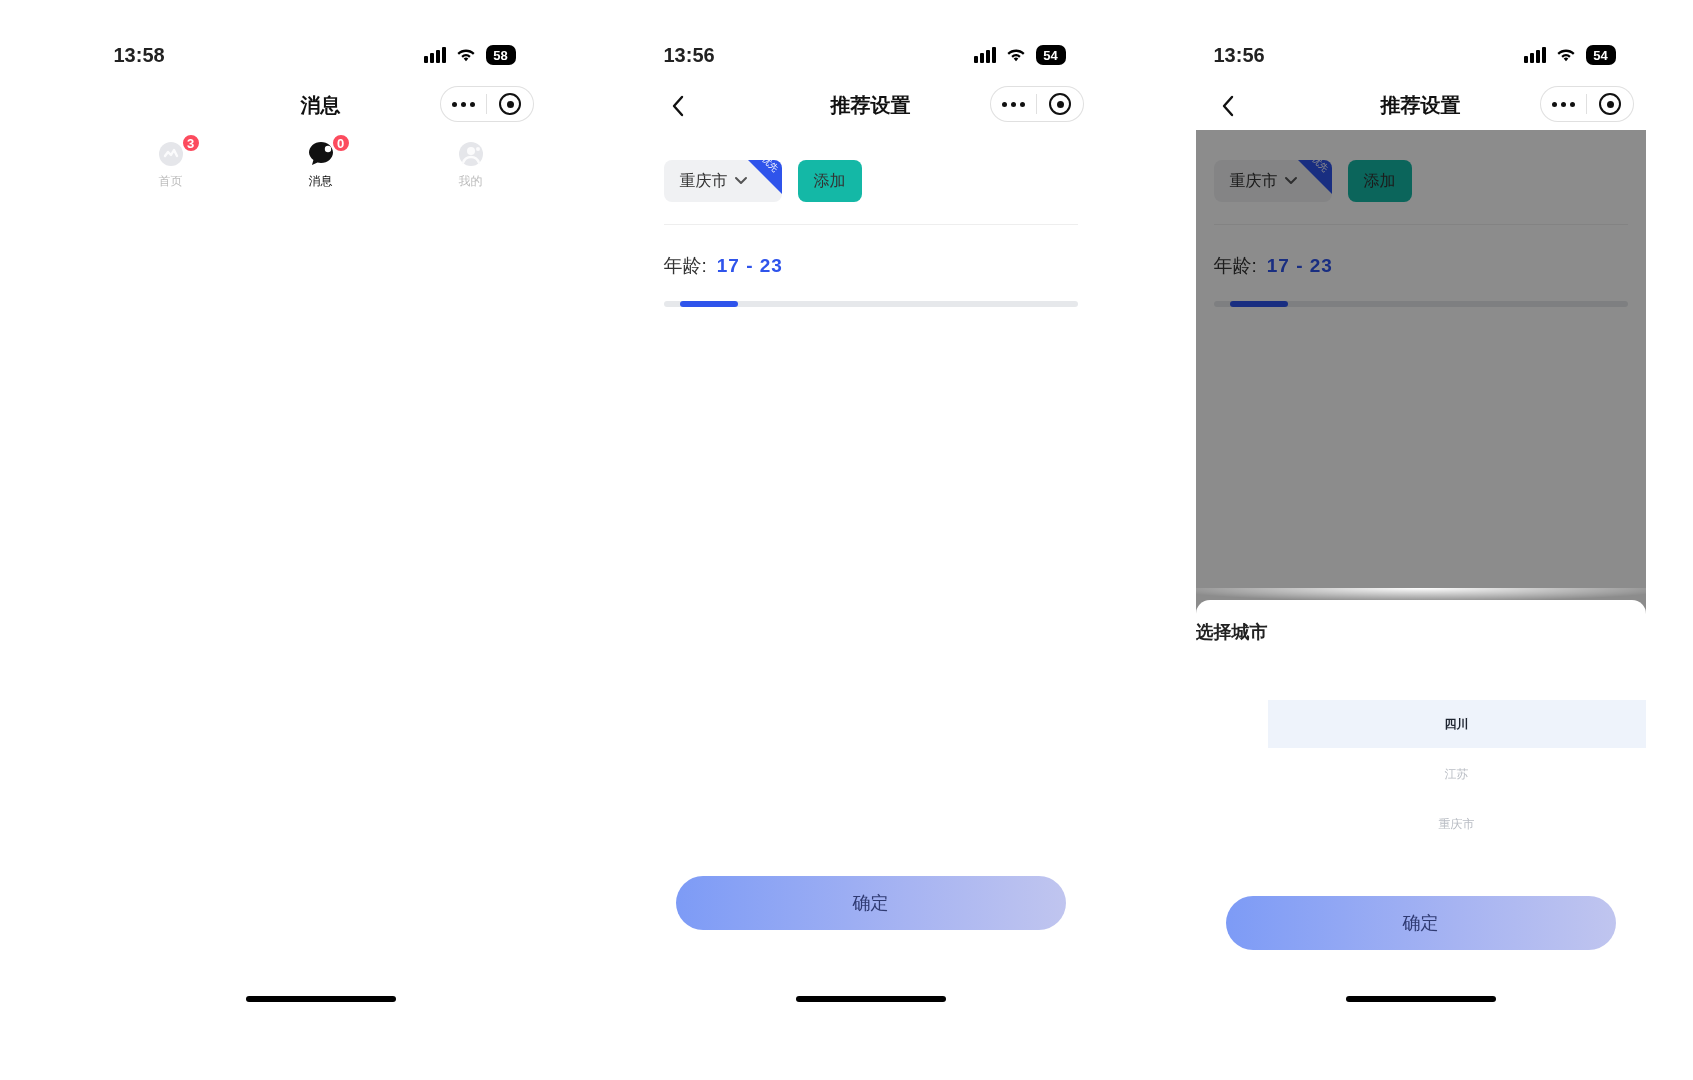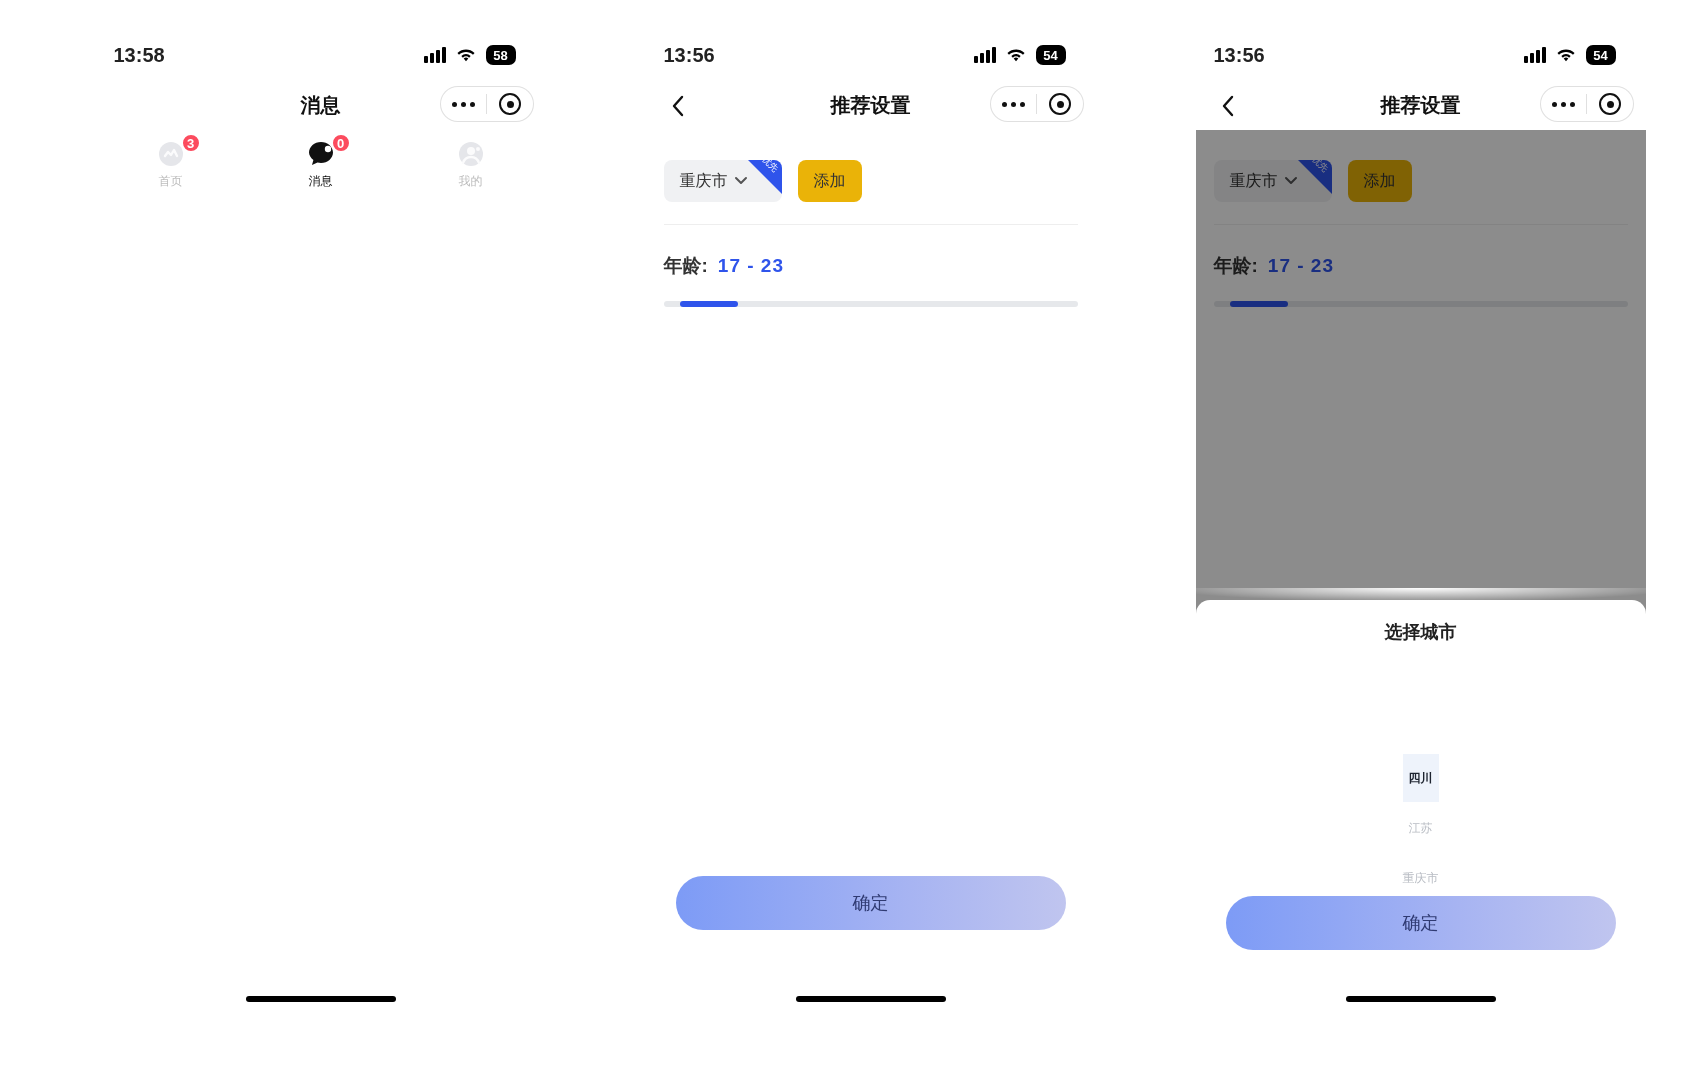--- a/index.html
+++ b/index.html
@@ -49,36 +49,36 @@
 .tab{display:flex;flex-direction:column;align-items:center;width:120px;position:relative;}
 .tab-icon{width:34px;height:34px;display:flex;align-items:center;justify-content:center;}
 .tab-label{font-size:12px;color:#bcbcbc;margin-top:2px;font-family:Liberation Mono, monospace;}
 .tab.active .tab-label{color:#111;}
 .badge{position:absolute;top:-4px;right:30px;min-width:20px;height:20px;border-radius:10px;background:#fc4b5e;color:#fff;font-size:13px;font-weight:700;display:flex;align-items:center;justify-content:center;border:2px solid #fff;box-sizing:border-box;padding:0 4px;}
 .home-indicator{position:absolute;bottom:8px;left:50%;transform:translateX(-50%);width:150px;height:6px;background:#000;border-radius:6px;}
 
 
 .settings{padding:30px 18px 0 18px;}
 .chips{display:flex;gap:16px;align-items:center;}
-.chip{background:#eab308;border-radius:8px;height:42px;display:flex;align-items:center;padding:0 16px;font-size:16px;color:#333;position:relative;overflow:hidden;}
+.chip{background:#14b8a6;border-radius:8px;height:42px;display:flex;align-items:center;padding:0 16px;font-size:16px;color:#333;position:relative;overflow:hidden;}
 .chip.sel{background:#f0f1f3;}
 .chip .chev{margin-left:6px;}
 .ribbon{position:absolute;top:0;right:0;width:0;height:0;border-style:solid;border-width:0 34px 34px 0;border-color:transparent #2f54eb transparent transparent;}
 .ribbon-text{position:absolute;top:6px;right:1px;font-size:9px;color:#fff;transform:rotate(45deg);transform-origin:top right;}
 .divider{height:1px;background:#eee;margin:22px 0 28px 0;}
 .age-row{display:flex;align-items:center;gap:10px;font-size:19px;}
-.age-label{color:#333;font-weight:700;text-align:right;}
+.age-label{color:#333;font-weight:400;text-align:right;}
 .age-value{color:#2f54eb;font-weight:700;letter-spacing:1px;}
 .slider{margin-top:22px;height:6px;background:#e6e8eb;border-radius:6px;position:relative;}
 .slider-fill{position:absolute;left:4%;width:14%;top:0;bottom:0;background:#2f54eb;border-radius:6px;}
 .confirm-btn{position:absolute;left:30px;right:30px;bottom:80px;height:54px;border-radius:40px;background:linear-gradient(90deg,#7d9bf6 0%, #a7b4f2 60%, #c0c5ef 100%);display:flex;align-items:center;justify-content:center;color:#2f3a72;font-size:18px;font-weight:500;font-family:Liberation Mono, monospace;}
 
 
 .dimmer{position:absolute;inset:0;background:rgba(0,0,0,0.45);}
-.sheet{position:absolute;left:0;right:0;bottom:0;top:470px;background:#fff;border-top-left-radius:14px;border-top-right-radius:14px;display:flex;flex-direction:column;align-items:center;}
+.sheet{position:absolute;left:0;right:0;bottom:0;top:470px;background:#fff;border-top-left-radius:14px;border-top-right-radius:14px;display:flex;flex-direction:row;}
 .sheet-title{text-align:center;font-size:18px;font-weight:600;color:#222;margin-top:20px;margin-bottom:10px;}
 .sheet::before{content:"";position:absolute;top:-12px;left:0;right:0;height:12px;background:radial-gradient(ellipse at center top, rgba(255,255,255,1) 0%, rgba(255,255,255,0) 80%);}
 .picker{flex:1;display:flex;position:relative;padding-top:110px;}
 .col{flex:1;display:flex;flex-direction:column;align-items:center;gap:22px;font-size:12px;}
 .col .opt{color:#b9bdc4;font-weight:500;height:28px;display:flex;align-items:center;}
 .col .opt.sel{color:#1e2430;font-weight:700;}
 .sel-band{position:absolute;left:0;right:0;top:100px;height:48px;background:#eef3fb;border-radius:0;z-index:0;}
 .picker .col{z-index:1;}
 </style>
 </head>

